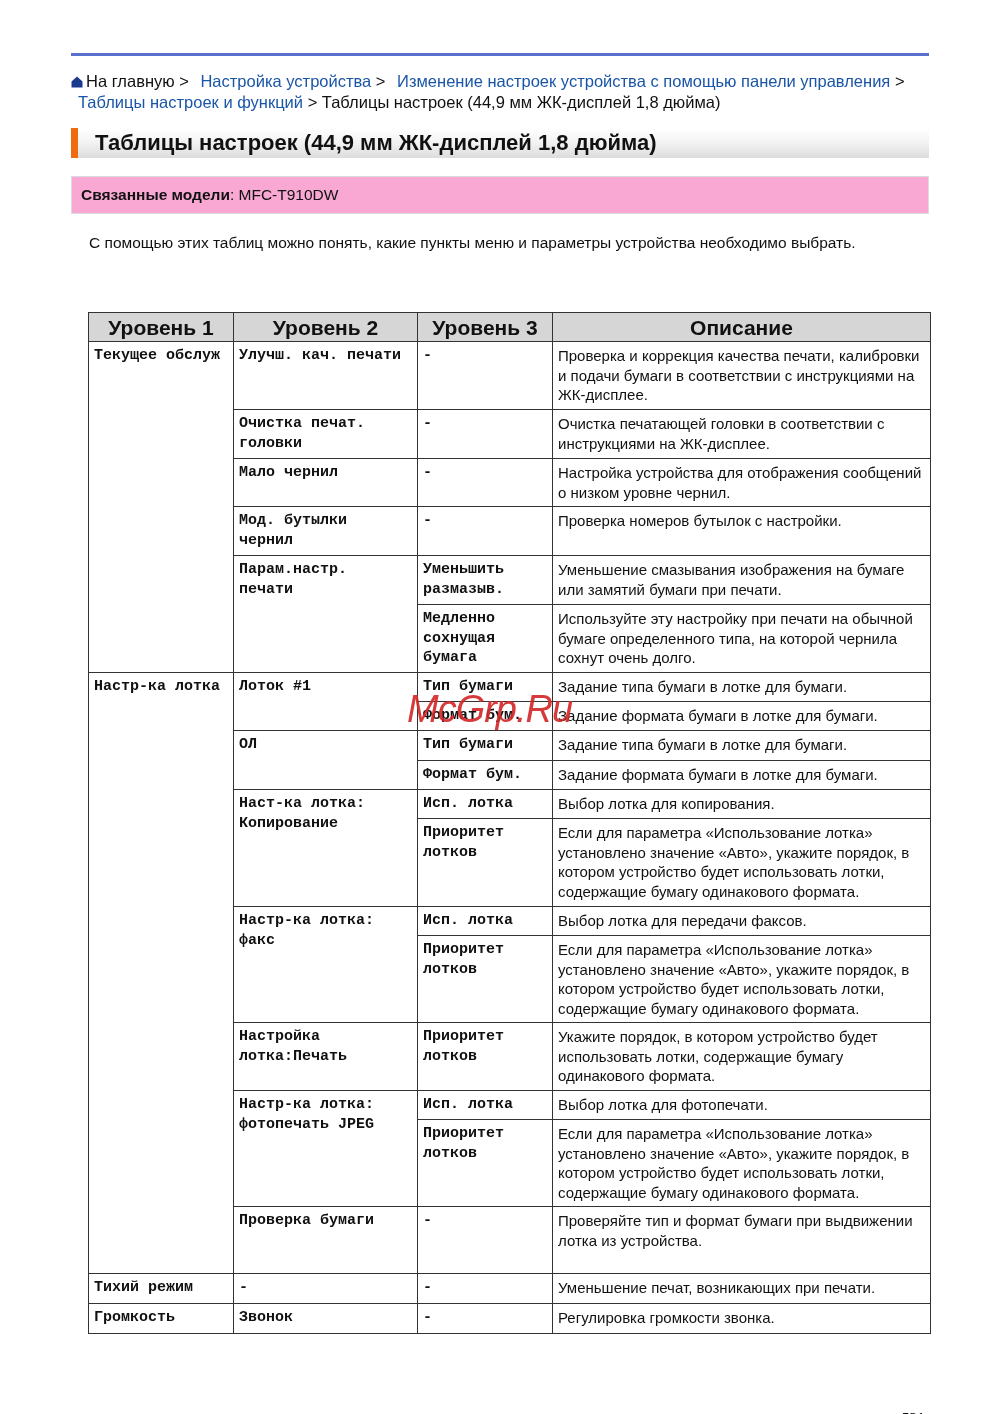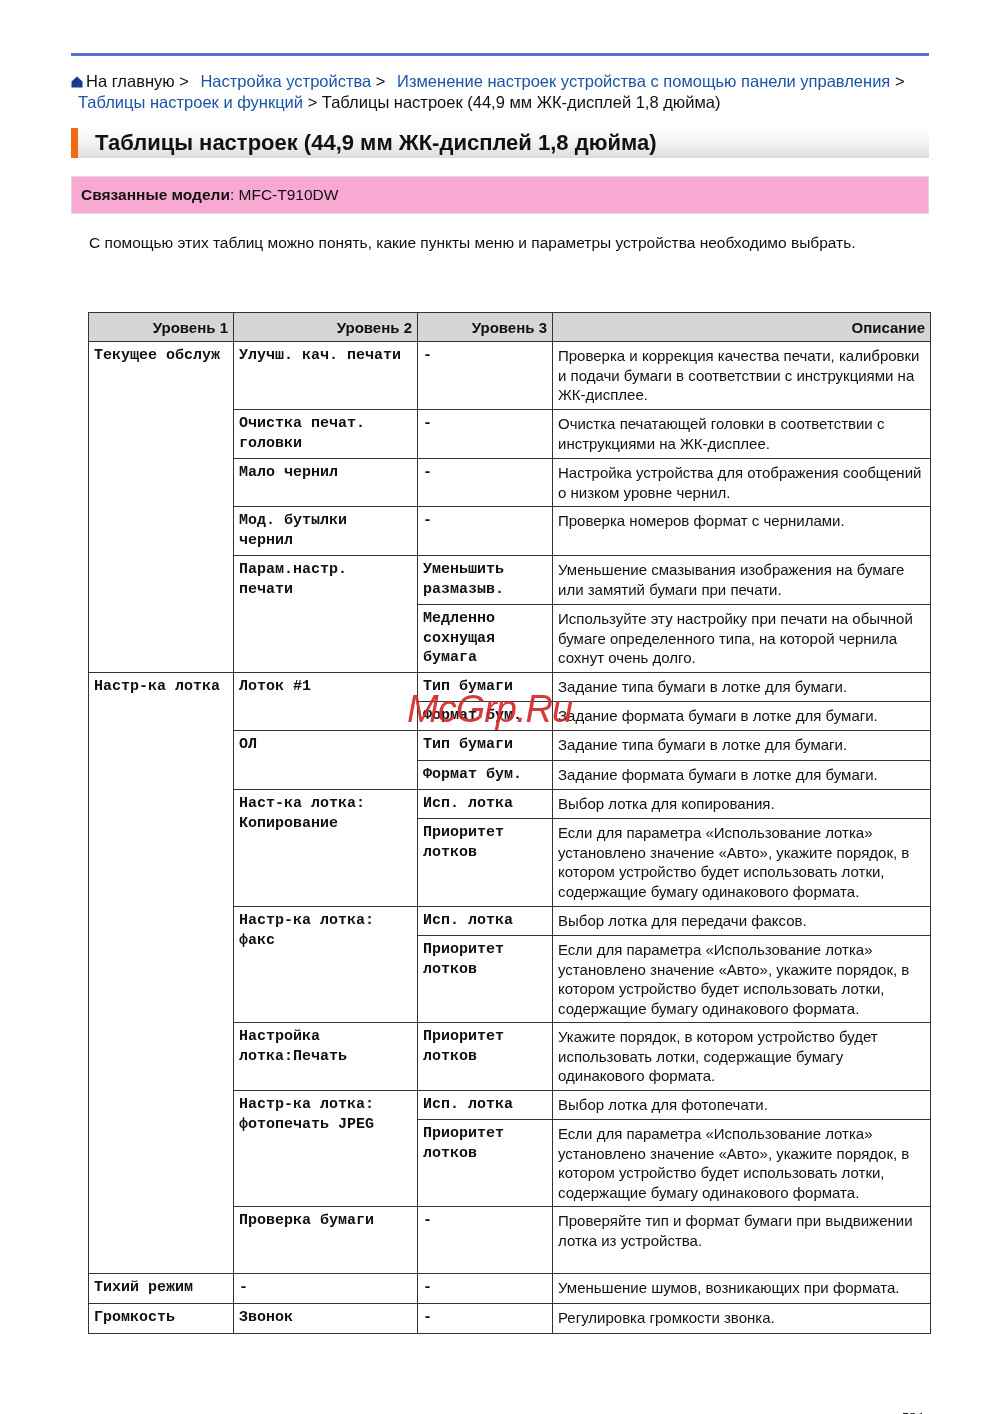--- a/index.html
+++ b/index.html
@@ -16,21 +16,21 @@
   .models-box { position: absolute; left: 71px; top: 176px; width: 856px; height: 36px; background: #f9a8d4;
                 border: 1px solid #d8dbe0; }
   .models-box span { font-size: 15.5px; line-height: 36px; }
   .models-label { position: absolute; left: 9px; top: 0; }
   .models-label b { font-weight: bold; }
   .intro { position: absolute; left: 89px; top: 233px; font-size: 15.5px; line-height: 20px; }
   .section-head { position: absolute; left: 93px; top: 272px; font-size: 18.5px; font-weight: bold; line-height: 24px; margin-top: 40px; }
   .section-head .mono { font-family: "Liberation Mono", monospace; font-size: 16.5px; font-weight: bold; }
   table.settings { position: absolute; left: 88px; top: 312px; width: 842px; border-collapse: collapse; table-layout: fixed; }
   table.settings th, table.settings td { border: 1.5px solid #333; vertical-align: top; padding: 4px 5px 3px 5px; }
-  table.settings th { background: #d6d6d6; font-size: 15px; font-weight: bold; text-align: right; height: 21px; line-height: 21px; }
+  table.settings th { background: #d6d6d6; font-size: 21px; font-weight: bold; text-align: center; height: 21px; line-height: 21px; }
   table.settings td { font-size: 15px; line-height: 19.5px; }
   td.mono { font-family: "Liberation Mono", monospace; font-weight: bold; font-size: 13.5px; line-height: 19.5px; white-space: pre-line; }
   td.desc { font-family: Liberation Sans, sans-serif; }
   .watermark { position: absolute; left: 407px; top: 688px; font-family: "Liberation Sans", sans-serif; font-style: italic;
                font-size: 38px; color: #d42a2a; letter-spacing: -1px; opacity: 0.92; pointer-events: none; }
   .page-number { position: absolute; left: 902px; top: 1410px; font-family: "Liberation Serif", serif; font-weight: bold; font-size: 15px; }
 </style>
 </head>
 <body>
 
@@ -88,21 +88,21 @@
     </tr>
     <tr style="height:48px">
       <td class="mono">Мало чернил</td>
       <td class="mono">-</td>
       <td class="desc">Настройка устройства для отображения сообщений о низком уровне чернил.</td>
     </tr>
     <tr style="height:49px">
       <td class="mono">Мод. бутылки
 чернил</td>
       <td class="mono">-</td>
-      <td class="desc">Проверка номеров формат с чернилами.</td>
+      <td class="desc">Проверка номеров бутылок с настройки.</td>
     </tr>
     <tr style="height:49px">
       <td class="mono" rowspan="2">Парам.настр.
 печати</td>
       <td class="mono">Уменьшить
 размазыв.</td>
       <td class="desc">Уменьшение смазывания изображения на бумаге или замятий бумаги при печати.</td>
     </tr>
     <tr style="height:68px">
       <td class="mono">Медленно
@@ -173,21 +173,21 @@
     <tr style="height:67px">
       <td class="mono">Проверка бумаги</td>
       <td class="mono">-</td>
       <td class="desc">Проверяйте тип и формат бумаги при выдвижении лотка из устройства.</td>
     </tr>
 
     <tr style="height:30px">
       <td class="mono">Тихий режим</td>
       <td class="mono">-</td>
       <td class="mono">-</td>
-      <td class="desc">Уменьшение шумов, возникающих при формата.</td>
+      <td class="desc">Уменьшение печат, возникающих при печати.</td>
     </tr>
 
     <tr style="height:30px">
       <td class="mono">Громкость</td>
       <td class="mono">Звонок</td>
       <td class="mono">-</td>
       <td class="desc">Регулировка громкости звонка.</td>
     </tr>
   </tbody>
 </table>

